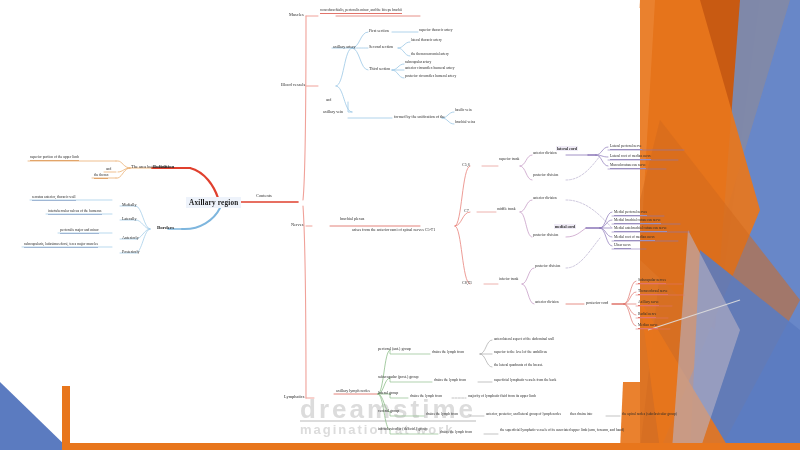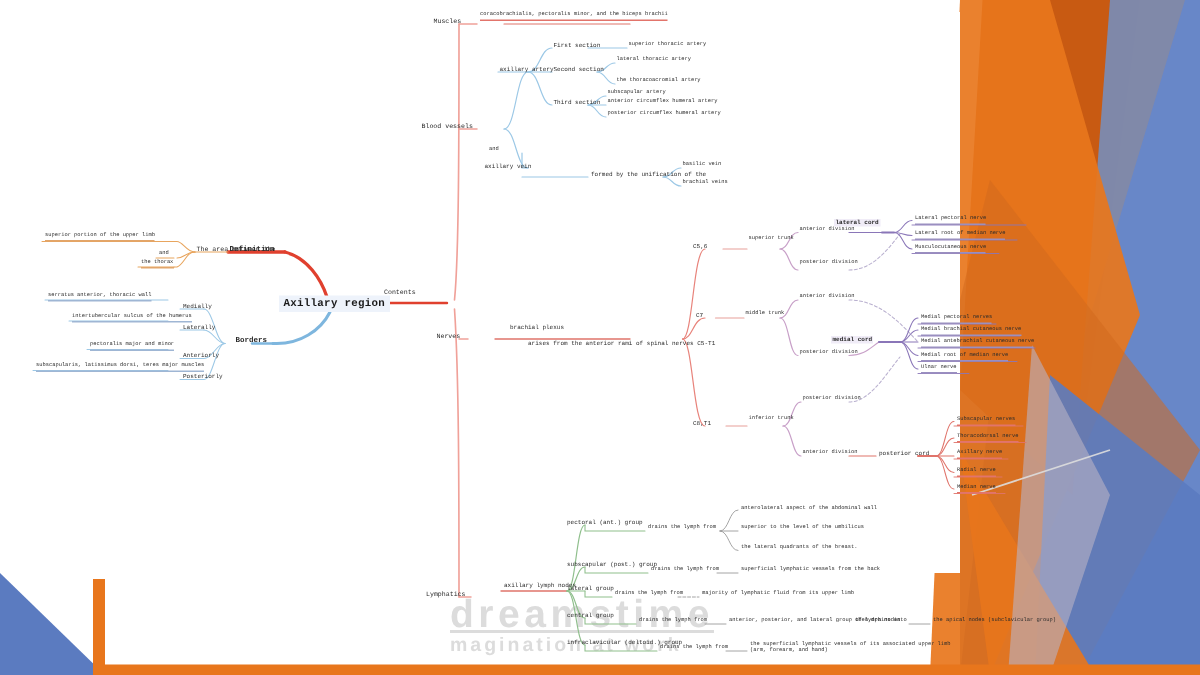--- a/index.html
+++ b/index.html
@@ -10,21 +10,21 @@
   .bg-svg{position:absolute;inset:0;width:800px;height:450px;}
 
   
   .watermark{position:absolute;left:300px;top:396px;width:210px;height:46px;
     color:#dcdcdc;font-family:"Liberation Sans",sans-serif;font-weight:bold;
     letter-spacing:3px;line-height:1.05;pointer-events:none;}
   .wm1{font-size:26px;text-decoration:underline;}
   .wm2{font-size:13px;letter-spacing:2px;}
 
   
-  .map{position:absolute;inset:0;font-family:Liberation Mono, monospace;}
+  .map{position:absolute;inset:0;}
   .conn{position:absolute;inset:0;width:800px;height:450px;overflow:visible;}
 
   .node{position:absolute;white-space:nowrap;font-size:3.6px;color:#2b2b2b;
         line-height:1;transform-origin:left center;}
   .n4{font-size:4px;}
   .n45{font-size:4.4px;}
   .n5{font-size:5px;}
 
   .root{position:absolute;left:186px;top:197px;font-size:7.2px;font-weight:bold;
         color:#1a1a1a;background:#eef3fb;padding:1.5px 3px;letter-spacing:.2px;}

